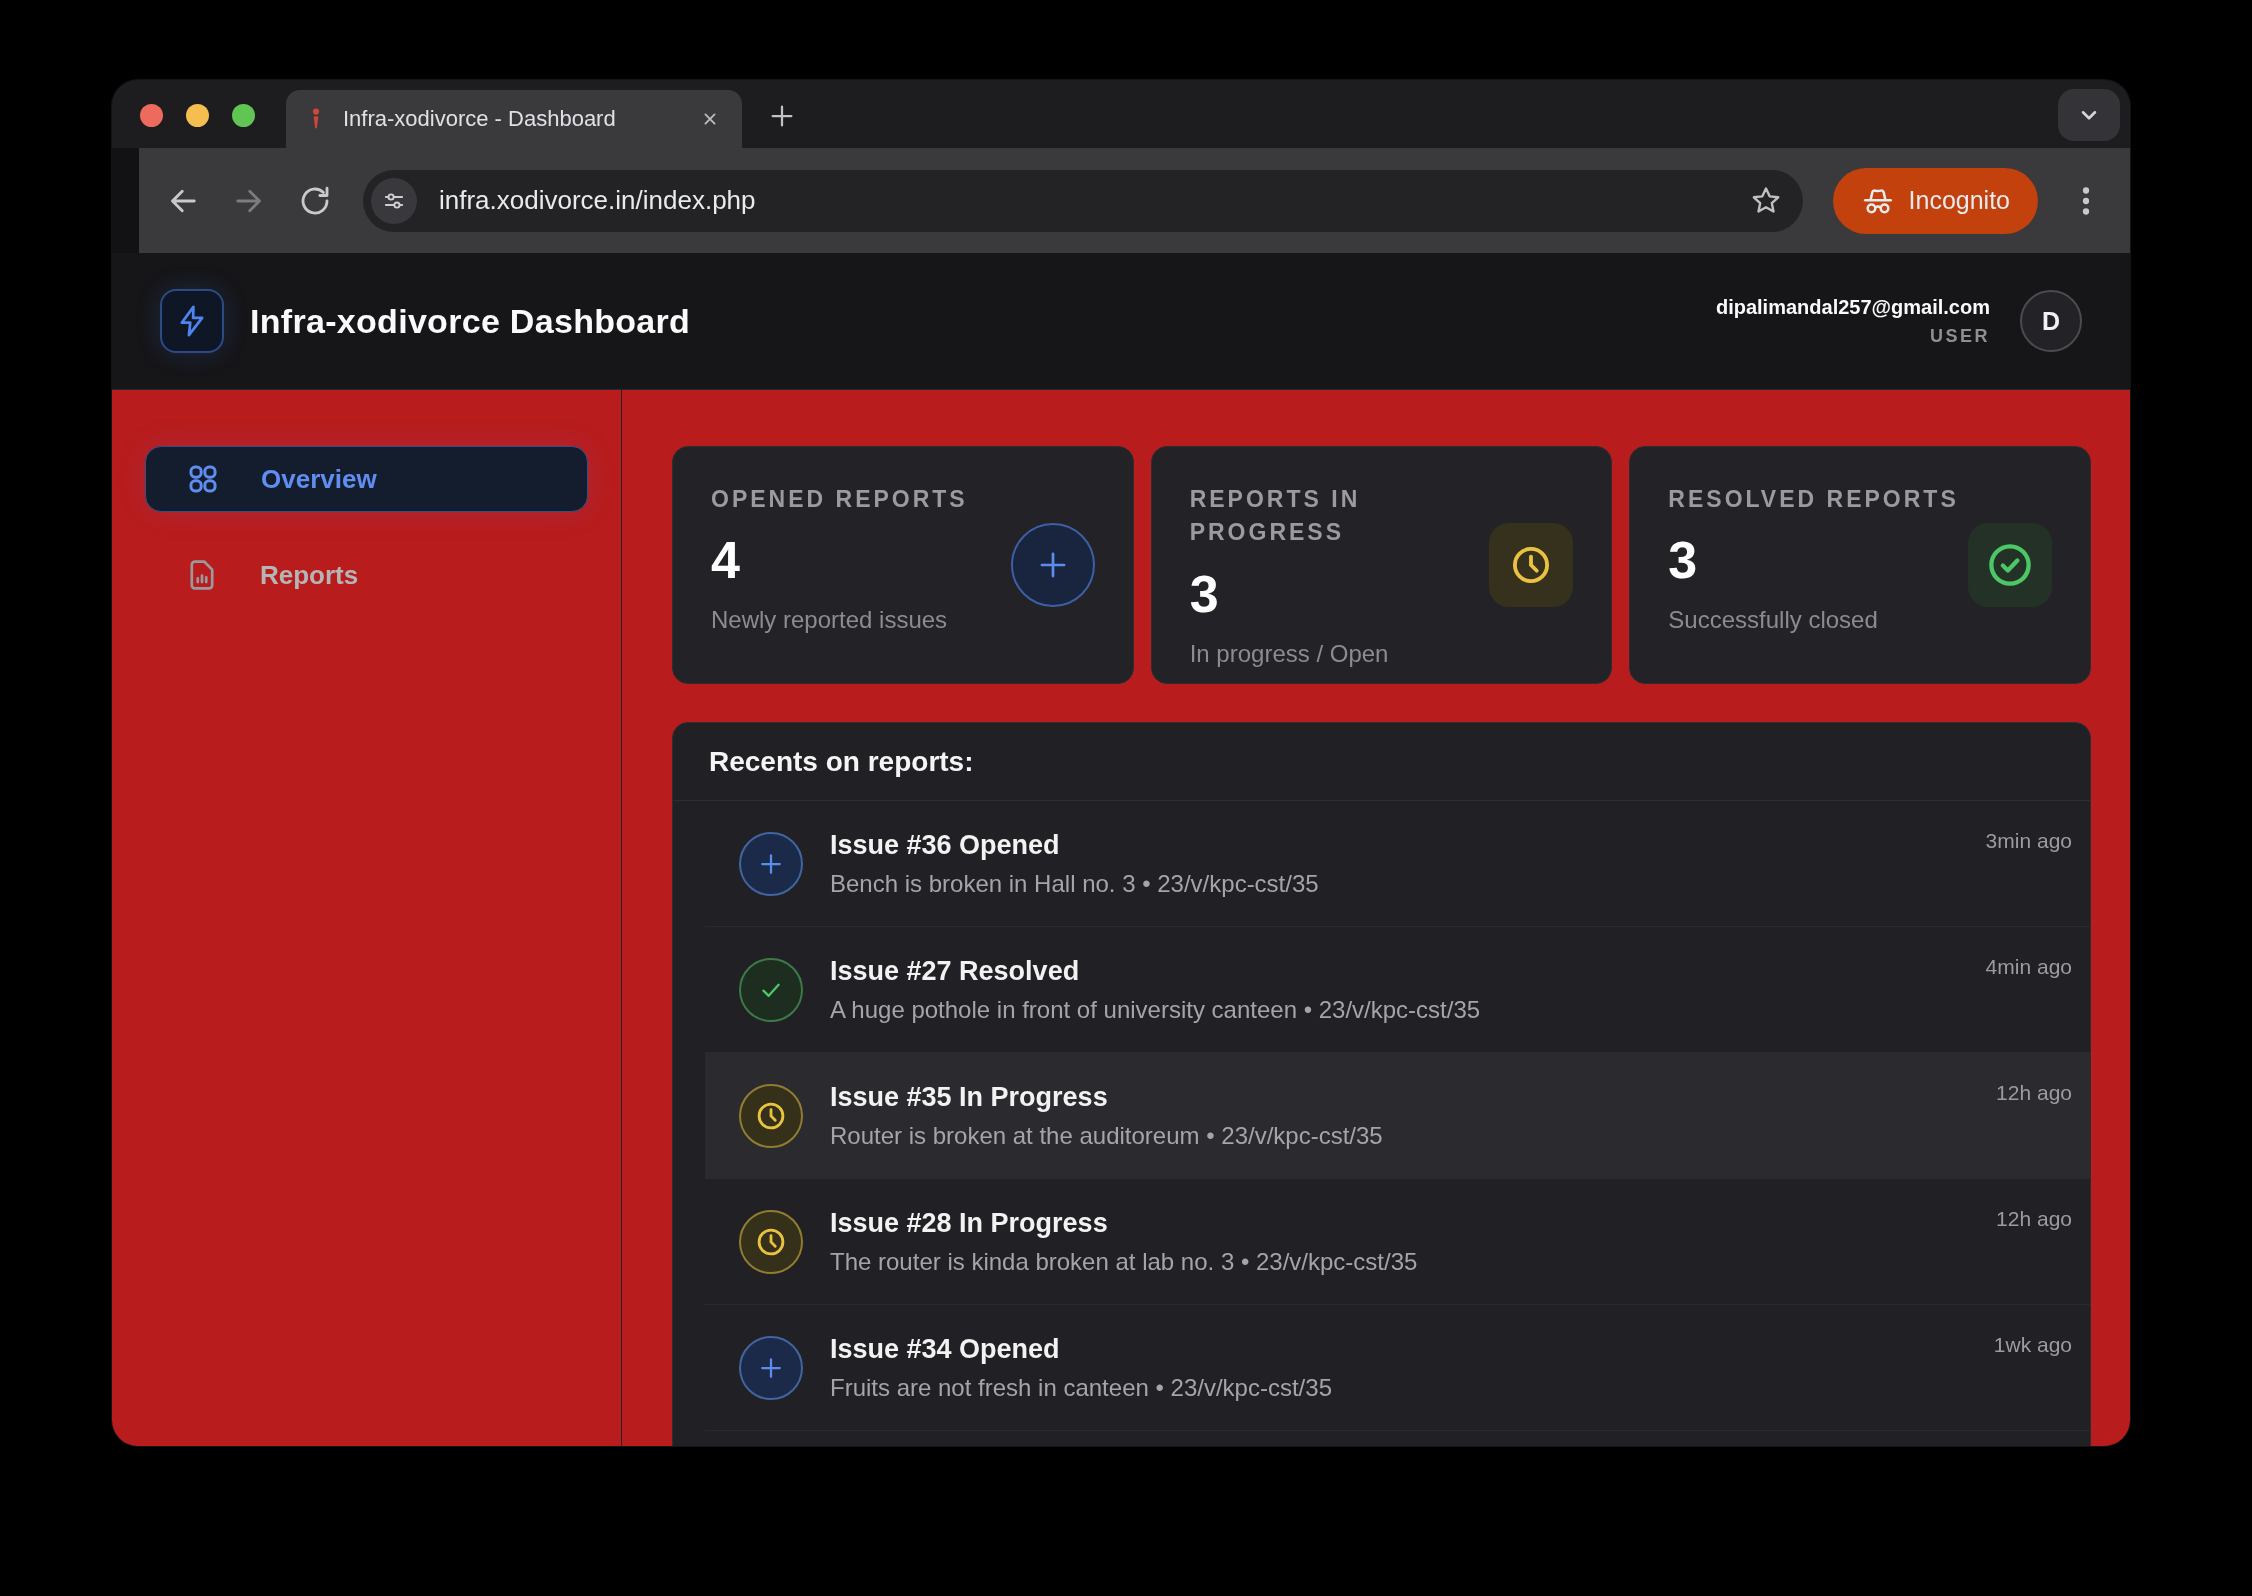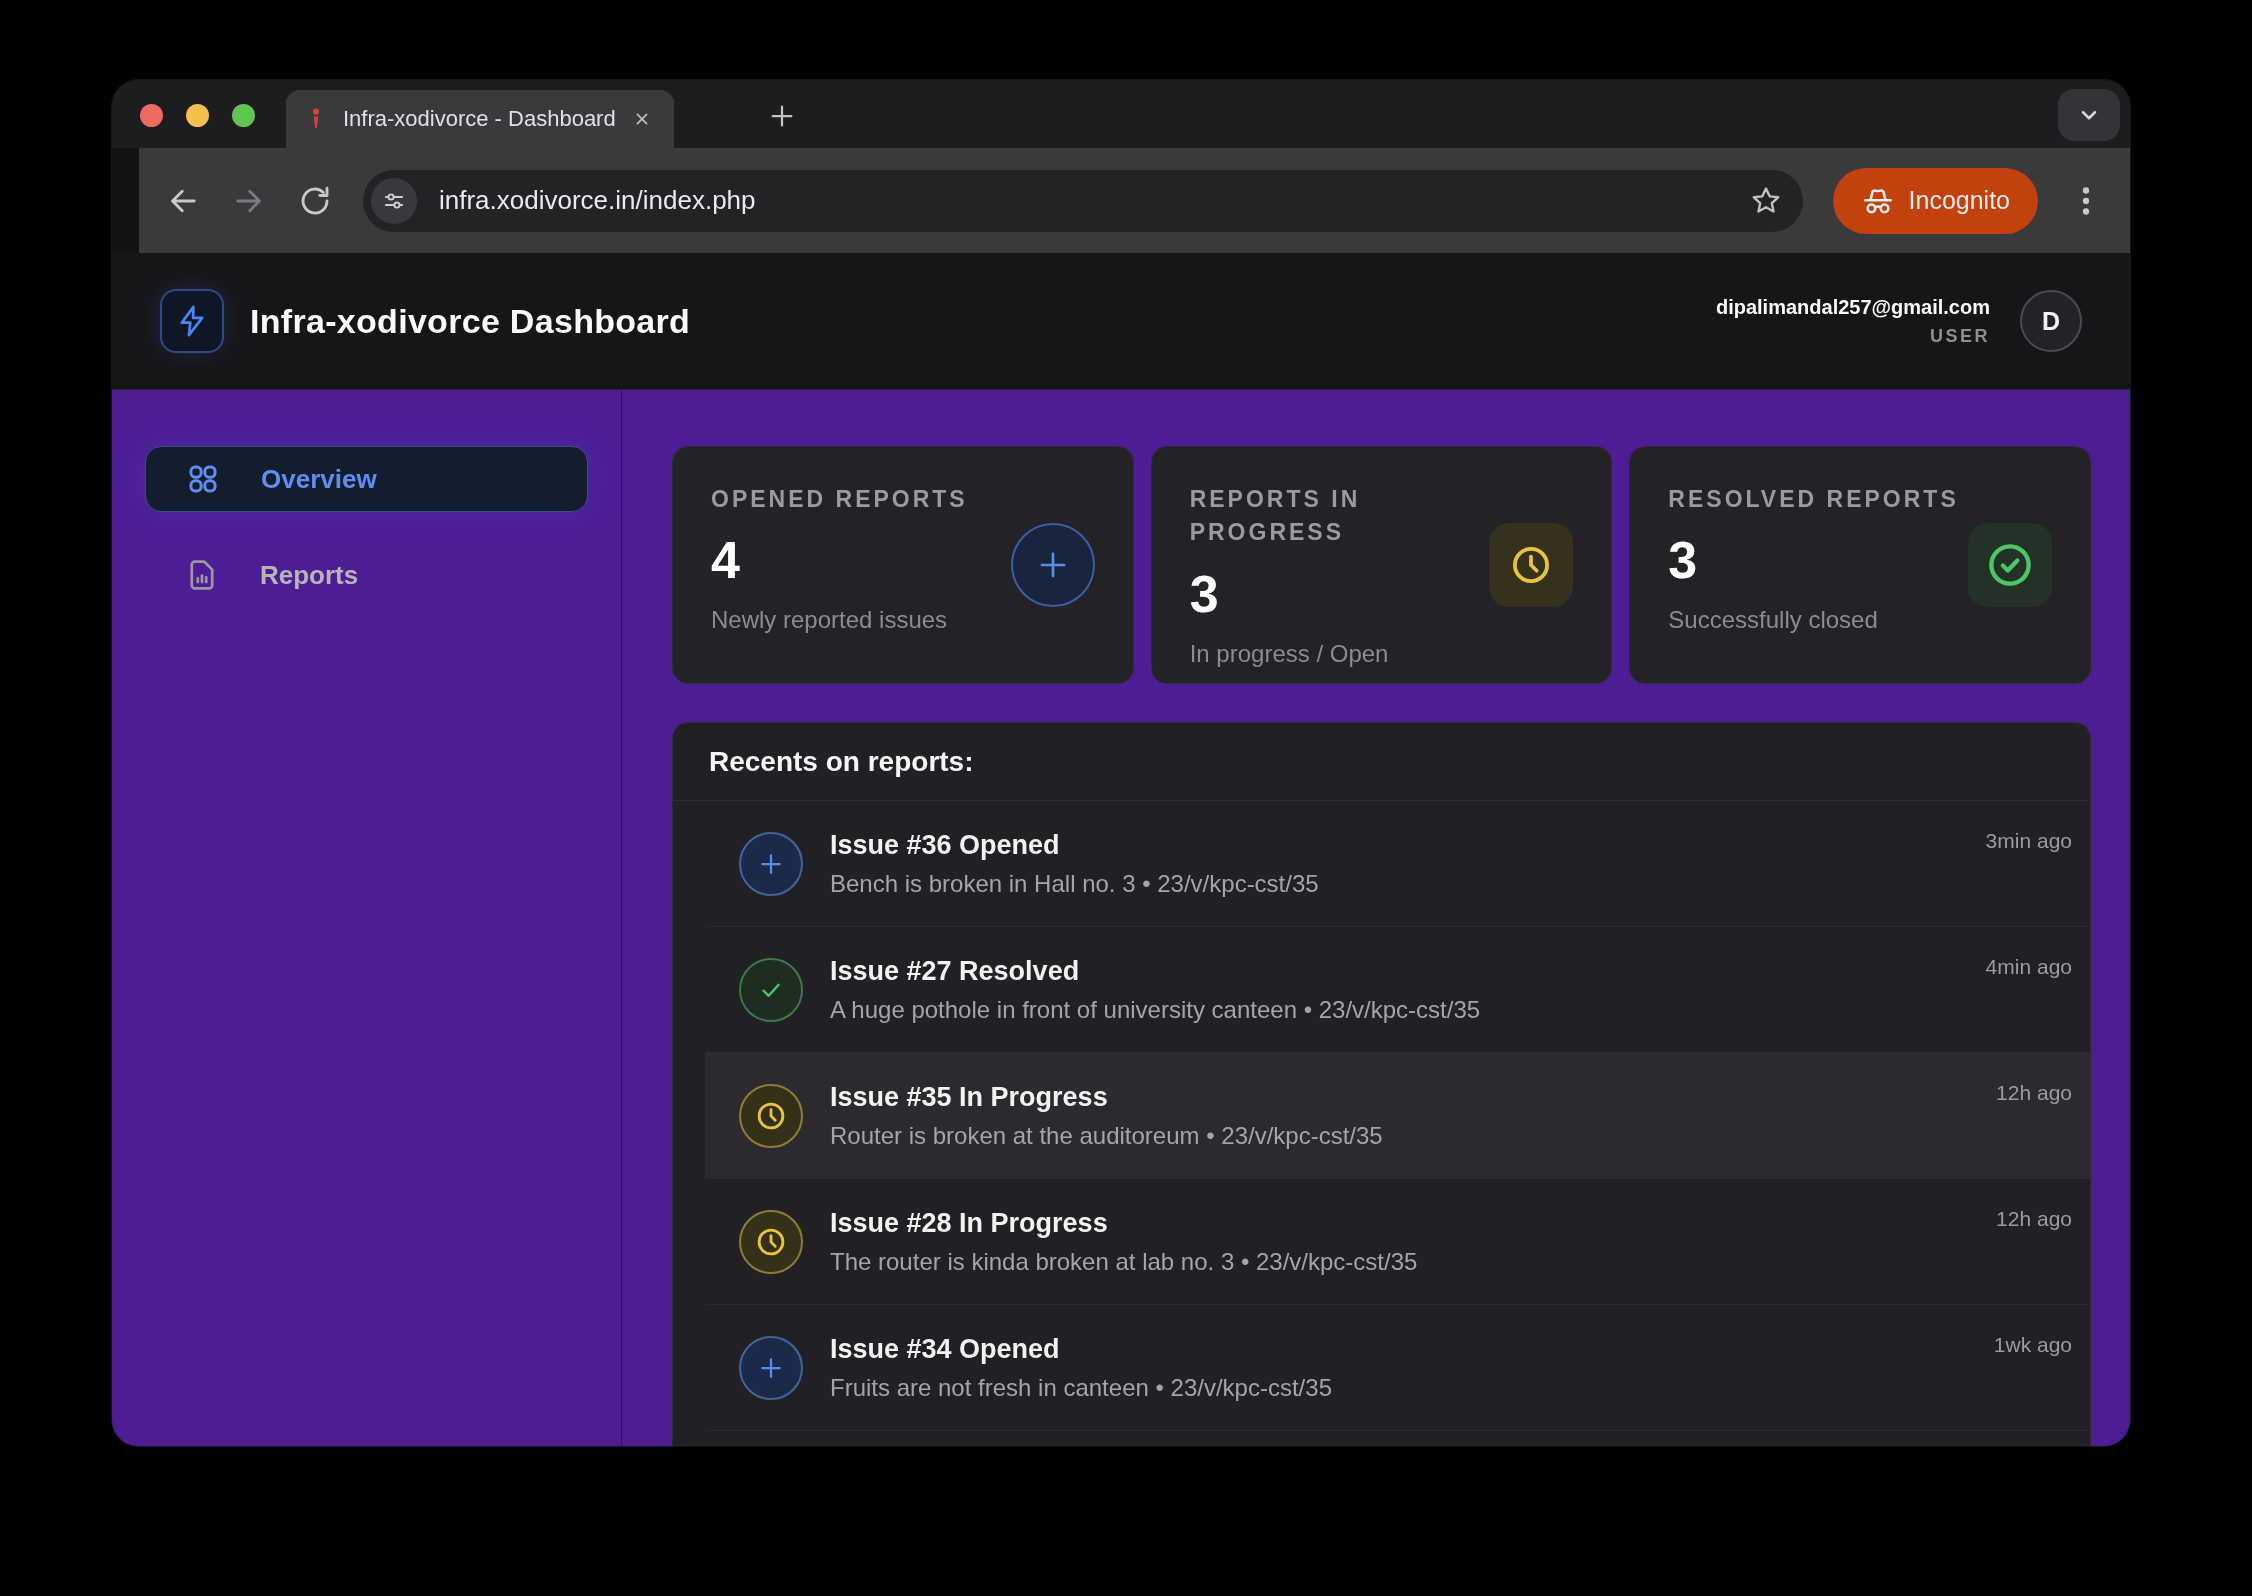--- a/index.html
+++ b/index.html
@@ -16,21 +16,21 @@
     border-radius:26px; overflow:hidden; background:#121214;
     box-shadow:0 0 0 1px rgba(255,255,255,.08), 0 30px 80px rgba(0,0,0,.85);
   }
 
   
   .tabstrip { position:relative; height:68px; background:#1d1d20; }
   .traffic { position:absolute; left:28px; top:24px; display:flex; gap:23px; }
   .tl { width:23px; height:23px; border-radius:50%; }
   .tl.red { background:#ed6a5e; } .tl.yellow { background:#f4bf4f; } .tl.green { background:#61c554; }
   .tab {
-    position:absolute; left:174px; top:10px; width:388px; height:58px;
+    position:absolute; left:174px; top:10px; width:456px; height:58px;
     background:#3a3a3d; border-radius:14px 14px 0 0;
     display:flex; align-items:center; padding:0 18px;
   }
   .tab-title { margin-left:15px; font-size:22px; color:#dfe1e5; white-space:nowrap; overflow:hidden; flex:1; }
   .tab-close { margin-left:12px; width:28px; height:28px; border-radius:6px; display:flex; align-items:center; justify-content:center; }
   .newtab { position:absolute; left:652px; top:18px; width:36px; height:36px; display:flex; align-items:center; justify-content:center; }
   .chevron-btn {
     position:absolute; right:10px; top:9px; width:62px; height:52px;
     background:#343438; border-radius:16px; display:flex; align-items:center; justify-content:center;
   }
@@ -48,21 +48,21 @@
   .site-settings { width:46px; height:46px; flex:none; border-radius:50%; background:#39393d; display:flex; align-items:center; justify-content:center; }
   .url-text { flex:1; margin-left:22px; font-size:26px; color:#e8eaed; white-space:nowrap; overflow:hidden; }
   .incognito-chip {
     flex:none; height:66px; background:#c2410c; border-radius:33px;
     display:flex; align-items:center; gap:14px; padding:0 28px;
   }
   .incognito-label { font-size:25px; color:#e8eaed; }
   .menu-dots { width:36px; height:36px; flex:none; }
 
   
-  .dash { height:1193px; display:flex; flex-direction:column; background:#4c1d95; }
+  .dash { height:1193px; display:flex; flex-direction:column; background:#b91c1c; }
   .dash-header {
     flex:none; height:137px; background:#161619; border-bottom:1px solid #28282b;
     display:flex; align-items:center; padding:0 48px;
   }
   .logo {
     width:64px; height:64px; border-radius:16px; background:#0f1726;
     border:2px solid #2c4a85; display:flex; align-items:center; justify-content:center;
     box-shadow:0 0 24px rgba(70,120,240,.18);
   }
   .dash-title { margin-left:26px; font-size:34px; font-weight:700; color:#fafafa; letter-spacing:.3px; }

